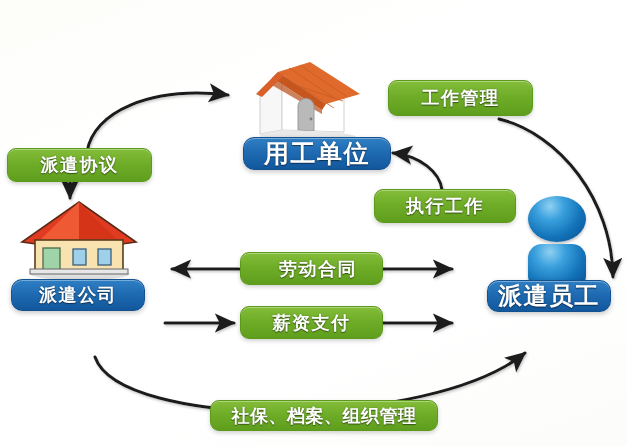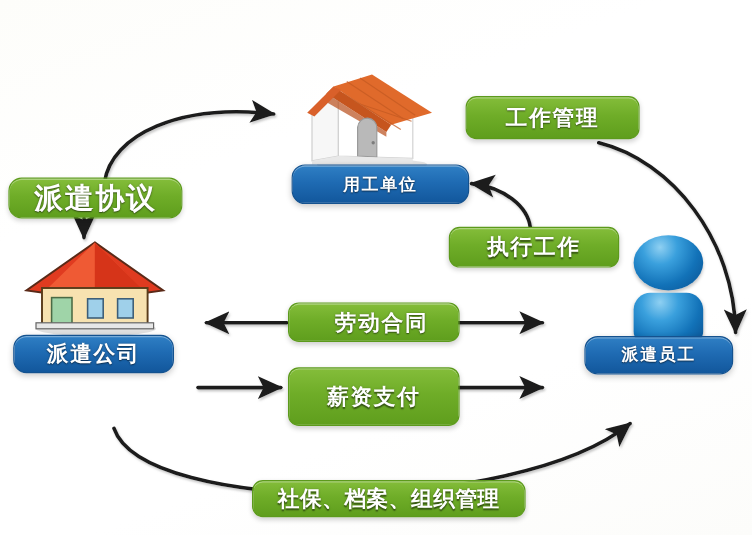--- a/index.html
+++ b/index.html
@@ -127,21 +127,21 @@
 
       <polygon points="8,36 30,14 36,17 14,39" fill="#d9602a"></polygon>
 
       <path d="M50 72 L50 48 A8 8 0 0 1 66 49 L66 73 Z" fill="#b9b9b9" stroke="#9a9a9a" stroke-width="1"></path>
       <circle cx="63" cy="61" r="1.4" fill="#7d7d7d"></circle>
 
       <polygon points="12,76 34,72 96,74 96,78 34,77 12,79" fill="#e8e8e8"></polygon>
     </svg>
   </div>
 
-  <div class="pill blue" style="left:243px; top:137px; width:148px; height:33px; font-size:14px;">
+  <div class="pill blue" style="left:243px; top:137px; width:148px; height:33px; font-size:25px;">
     <span>用工单位</span>
   </div>
 
   <div class="house" style="left:18px; top:196px; width:122px; height:84px;">
     <svg width="122" height="84" viewBox="0 0 122 84" xmlns="http://www.w3.org/2000/svg">
       <ellipse cx="62" cy="78" rx="50" ry="6" fill="#000" opacity=".12"></ellipse>
 
       <polygon points="61,6 118,46 104,48 61,18 18,48 4,46" fill="#e03b20" stroke="#5a2a18" stroke-width="1.6"></polygon>
       <polygon points="61,6 104,48 18,48" fill="#ef5a34"></polygon>
       <polygon points="61,6 104,48 61,50" fill="#d63419"></polygon>
@@ -159,41 +159,41 @@
 
   <div class="pill blue" style="left:11px; top:279px; width:134px; height:32px; font-size:18px;">
     <span>派遣公司</span>
   </div>
 
   <div class="person" style="left:527px; top:196px; width:60px; height:92px;">
     <div class="head" style="left:1px; top:0;"></div>
     <div class="body" style="left:1px; top:48px;"></div>
   </div>
 
-  <div class="pill blue" style="left:487px; top:280px; width:124px; height:32px; font-size:14px;">
+  <div class="pill blue" style="left:487px; top:280px; width:124px; height:32px; font-size:24px;">
     <span>派遣员工</span>
   </div>
 
-  <div class="pill green" style="left:7px; top:148px; width:145px; height:34px; font-size:24px;border-radius:11px;">
+  <div class="pill green" style="left:7px; top:148px; width:145px; height:34px; font-size:18px;">
     <span>派遣协议</span>
   </div>
 
   <div class="pill green" style="left:388px; top:80px; width:145px; height:36px; font-size:18px;text-align:center;">
     <span>工作管理</span>
   </div>
 
   <div class="pill green" style="left:374px; top:189px; width:142px; height:34px; font-size:18px;text-align:right;">
     <span>执行工作</span>
   </div>
 
   <div class="pill green" style="left:240px; top:252px; width:143px; height:33px; font-size:18px;padding-left:13px;">
     <span>劳动合同</span>
   </div>
 
-  <div class="pill green" style="left:240px; top:306px; width:143px; height:49px; font-size:18px;">
+  <div class="pill green" style="left:240px; top:306px; width:143px; height:33px; font-size:18px;">
     <span>薪资支付</span>
   </div>
 
   <div class="pill green" style="left:210px; top:400px; width:228px; height:31px; font-size:18px; letter-spacing:.5px;">
     <span>社保、档案、组织管理</span>
   </div>
 
 </div>
 
 </body></html>

